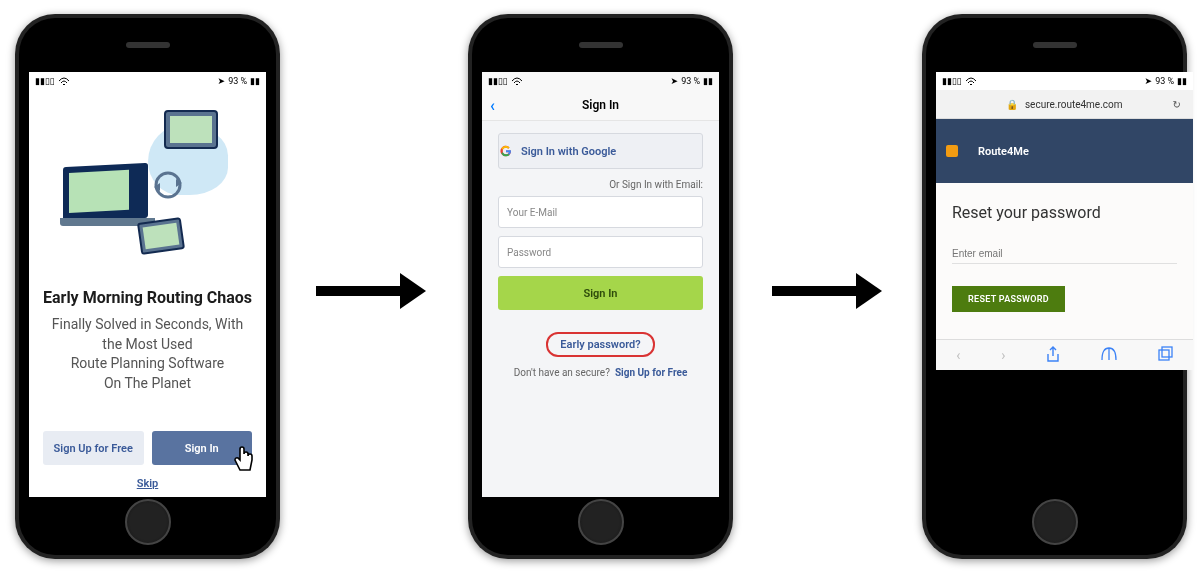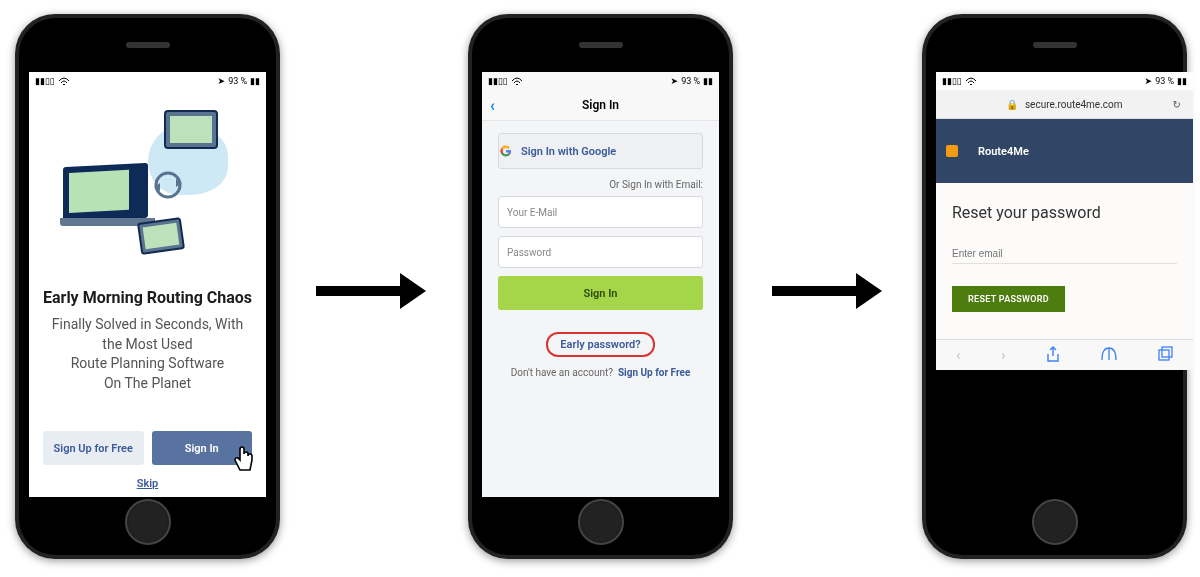--- a/index.html
+++ b/index.html
@@ -170,21 +170,21 @@
               <span>Your E-Mail</span>
             </div>
           <div class="input-fld">
               <span>Password</span>
             </div>
           <div class="signin-btn">Sign In</div>
           <div class="forgot">
             <span class="forgot-pill">Early password?</span>
           </div>
           <div class="no-account">
-            <span>Don't have an account?</span>&nbsp;&nbsp;<span class="link">Sign Up for Free</span>
+            <span>Don't have an secure?</span>&nbsp;&nbsp;<span class="link">Sign Up for Free</span>
           </div>
         </div>
       </div>
       <div class="home-btn"></div>
     </div>
   </div>
 
   <div class="arrow" style="left:772px;top:276px;">
     <div class="arrow-line"></div>
       <div class="arrow-head"></div>

